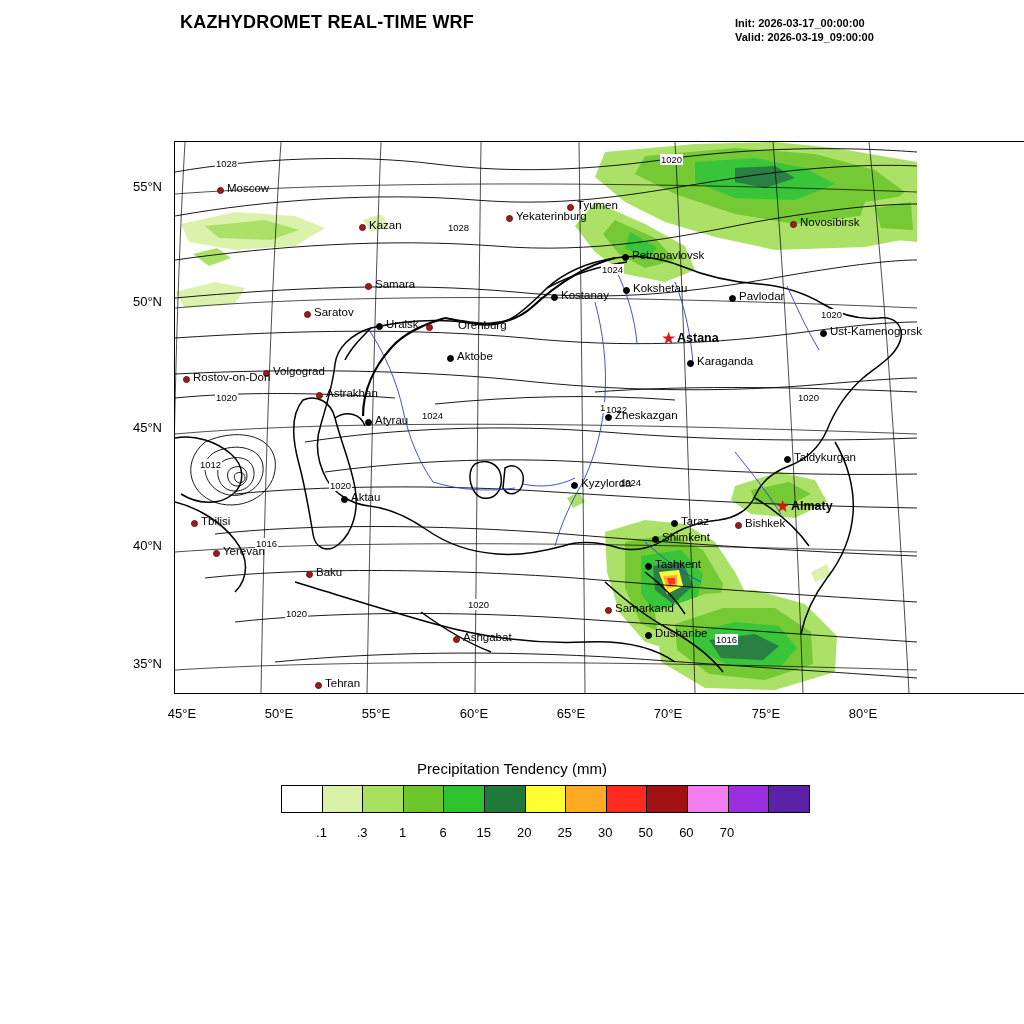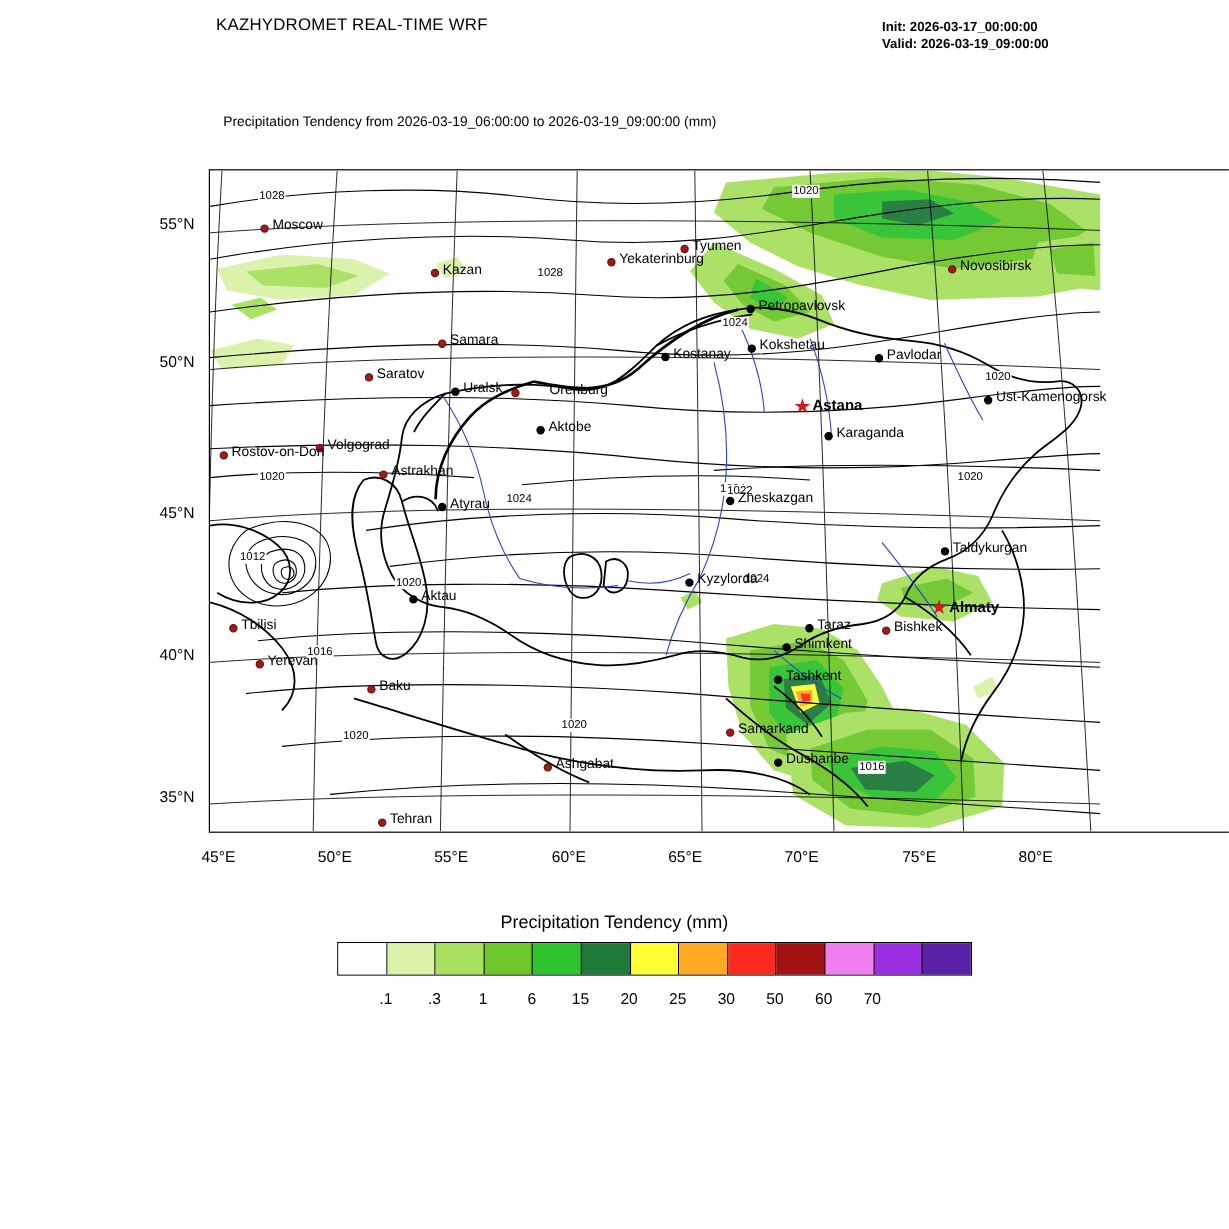--- a/index.html
+++ b/index.html
@@ -12,22 +12,22 @@
     height: 1024px;
     position: relative;
     font-family: "Liberation Sans", sans-serif;
     color: #000;
     overflow: hidden;
   }
   .abs { position: absolute; }
 
   #title {
     left: 180px; top: 12px;
-    font-size: 14px;
-    font-weight: normal;
+    font-size: 18px;
+    font-weight: bold;
     letter-spacing: 0.2px;
   }
   #init-block {
     left: 735px; top: 16px;
     font-size: 11px;
     line-height: 14px;
     font-weight: bold;
   }
   #subtitle-block {
     left: 186px; top: 94px;
@@ -140,21 +140,20 @@
 </head>
 <body>
 
 <div class="abs" id="title">KAZHYDROMET REAL-TIME WRF</div>
 <div class="abs" id="init-block">
   <div>Init: 2026-03-17_00:00:00</div>
   <div>Valid: 2026-03-19_09:00:00</div>
 </div>
 
 <div class="abs" id="subtitle-block">
-  <div>Precipitation Tendency from 2026-03-19_06:00:00 to 2026-03-19_09:00:00   (mm)</div>
 </div>
 
 <div class="abs" id="map-frame">
   <svg id="map-svg" width="742" height="551" viewBox="0 0 742 551">
 
     <g opacity="0.95">
 
       <path d="M430,10 L520,2 L600,0 L660,6 L742,20 L742,95 L690,105 L600,108 L540,95 L490,80 L450,60 L420,35 Z" fill="#a8e060"></path>
       <path d="M470,14 L560,6 L640,12 L700,28 L730,50 L700,72 L620,82 L560,72 L500,52 L460,32 Z" fill="#6dc72b"></path>
       <path d="M520,20 L580,16 L630,26 L660,42 L620,58 L560,56 L520,40 Z" fill="#2fc22f"></path>

